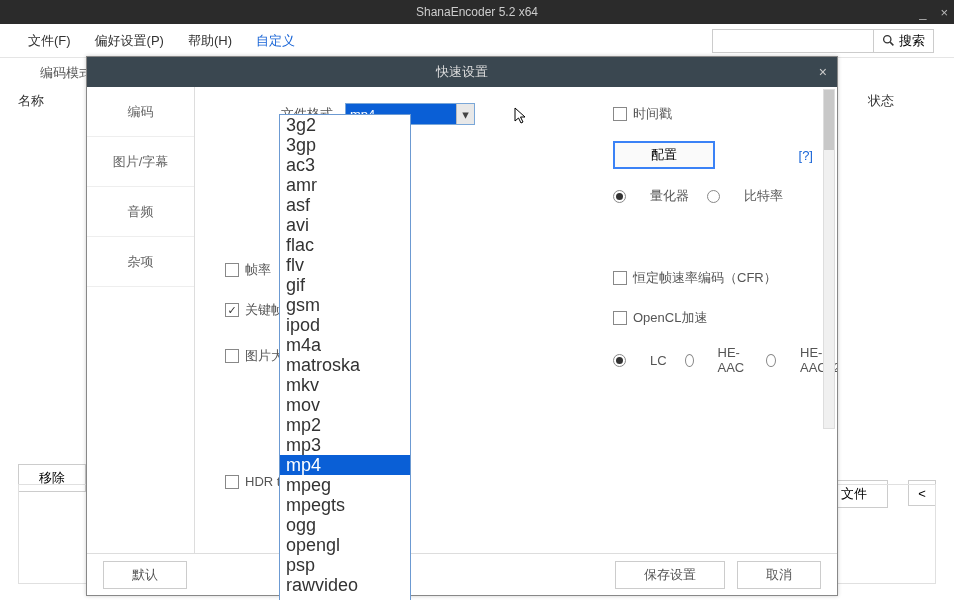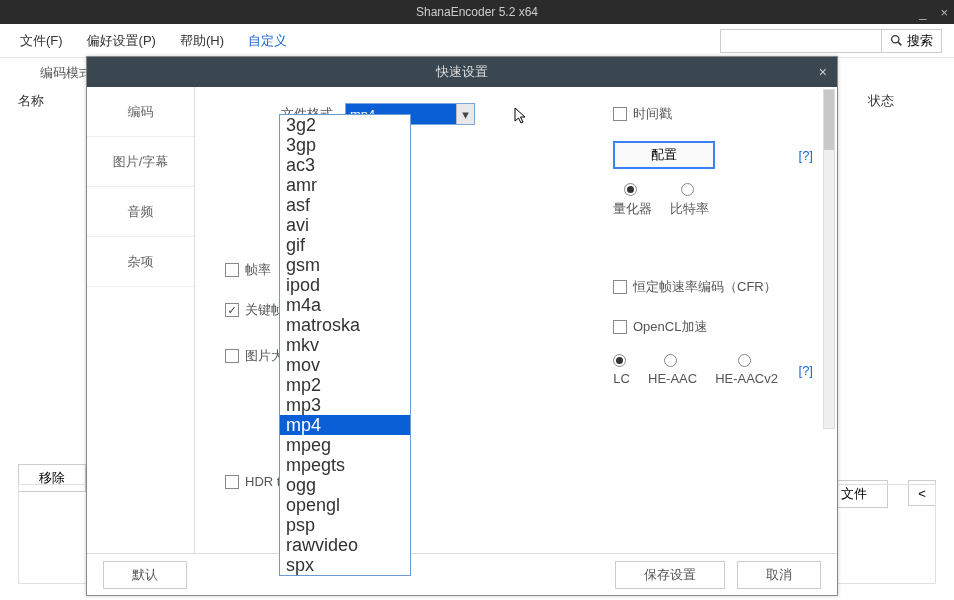--- a/index.html
+++ b/index.html
@@ -3,21 +3,21 @@
   <meta charset="utf-8">
   <style>
     * { margin: 0; padding: 0; box-sizing: border-box; font-family: "Microsoft YaHei", Arial, sans-serif; font-size: 13px; }
     body { width: 954px; height: 600px; background: #fff; overflow: hidden; position: relative; }
     
     .titlebar { background: #2b2b2b; color: #ccc; height: 24px; display: flex; align-items: center; justify-content: center; position: relative; }
     .titlebar-text { font-size: 12px; }
     .titlebar-controls { position: absolute; right: 6px; display: flex; gap: 14px; color: #bbb; font-size: 13px; }
     .titlebar-controls span { cursor: pointer; }
     
-    .menubar { height: 34px; display: flex; align-items: center; padding: 0 12px; gap: 8px; border-bottom: 1px solid #e5e5e5; }
+    .menubar { height: 34px; display: flex; align-items: center; padding: 0 20px; gap: 8px; border-bottom: 1px solid #e5e5e5; }
     .menubar-item { padding: 4px 8px; color: #333; cursor: pointer; }
     .menubar-item.blue { color: #1864d6; }
     .search-wrap { margin-left: auto; display: flex; align-items: center; border: 1px solid #ccc; height: 24px; }
     .search-input { border: none; width: 160px; height: 22px; padding: 0 6px; outline: none; }
     .search-btn { display: flex; align-items: center; gap: 4px; padding: 0 8px; border-left: 1px solid #ccc; height: 22px; cursor: pointer; }
     
     .subbar { height: 30px; display: flex; align-items: center; padding-left: 40px; color: #555; }
     
     .main-bg { padding: 0 18px; }
     .row-label { color: #333; padding: 4px 0; }
@@ -43,21 +43,21 @@
     .dialog-scrollbar-thumb { background: #c8c8c8; width: 100%; height: 60px; }
     
     .form-row { display: flex; align-items: center; margin-bottom: 14px; min-height: 26px; }
     .form-label { width: 130px; text-align: right; padding-right: 12px; color: #555; }
     .form-label-cb { display: flex; align-items: center; gap: 6px; color: #555; }
     .cb { width: 14px; height: 14px; border: 1px solid #888; display: inline-flex; align-items: center; justify-content: center; background: #fff; }
     .cb.checked::after { content: '✓'; font-size: 11px; color: #333; }
     .radio { width: 13px; height: 13px; border: 1px solid #888; border-radius: 50%; display: inline-flex; align-items: center; justify-content: center; background: #fff; margin-right: 4px; }
     .radio.on::after { content: ''; width: 7px; height: 7px; background: #333; border-radius: 50%; }
     .radio-group { display: flex; gap: 18px; color: #555; align-items: center; }
-    .radio-item { display: flex; align-items: center; gap: 4px; cursor: pointer; flex-direction: column; }
+    .radio-item { display: flex; align-items: center; gap: 20px; cursor: pointer; }
     
     .combo { position: relative; width: 130px; height: 22px; border: 1px solid #7aa7d8; display: flex; align-items: center; }
     .combo-val { flex: 1; padding: 0 4px; background: #0a5fd6; color: #fff; height: 20px; display: flex; align-items: center; }
     .combo-btn { width: 18px; height: 20px; background: #e8e8e8; border-left: 1px solid #bbb; display: flex; align-items: center; justify-content: center; font-size: 9px; color: #444; cursor: pointer; }
     
     .dropdown { position: absolute; left: 279px; top: 114px; width: 132px; background: #fff; border: 1px solid #6c9ad2; z-index: 50; }
     .dropdown-item { padding: 1px 6px; color: #333; font-size: 18px; cursor: pointer; line-height: 18px; }
     .dropdown-item.sel { background: #0a5fd6; color: #fff; }
     
     .btn-config { border: 2px solid #3b82f6; background: #fafafa; padding: 3px 36px; cursor: pointer; }
@@ -245,20 +245,22 @@
   </div>
 </div>
 
 <div class="dropdown" id="dropdown-list">
     <div class="dropdown-item">3g2</div>
     <div class="dropdown-item">3gp</div>
     <div class="dropdown-item">ac3</div>
     <div class="dropdown-item">amr</div>
     <div class="dropdown-item">asf</div>
     <div class="dropdown-item">avi</div>
+    <div class="dropdown-item">flac</div>
+    <div class="dropdown-item">flv</div>
     <div class="dropdown-item">gif</div>
     <div class="dropdown-item">gsm</div>
     <div class="dropdown-item">ipod</div>
     <div class="dropdown-item">m4a</div>
     <div class="dropdown-item">matroska</div>
     <div class="dropdown-item">mkv</div>
     <div class="dropdown-item">mov</div>
     <div class="dropdown-item">mp2</div>
     <div class="dropdown-item">mp3</div>
     <div class="dropdown-item sel">mp4</div>

